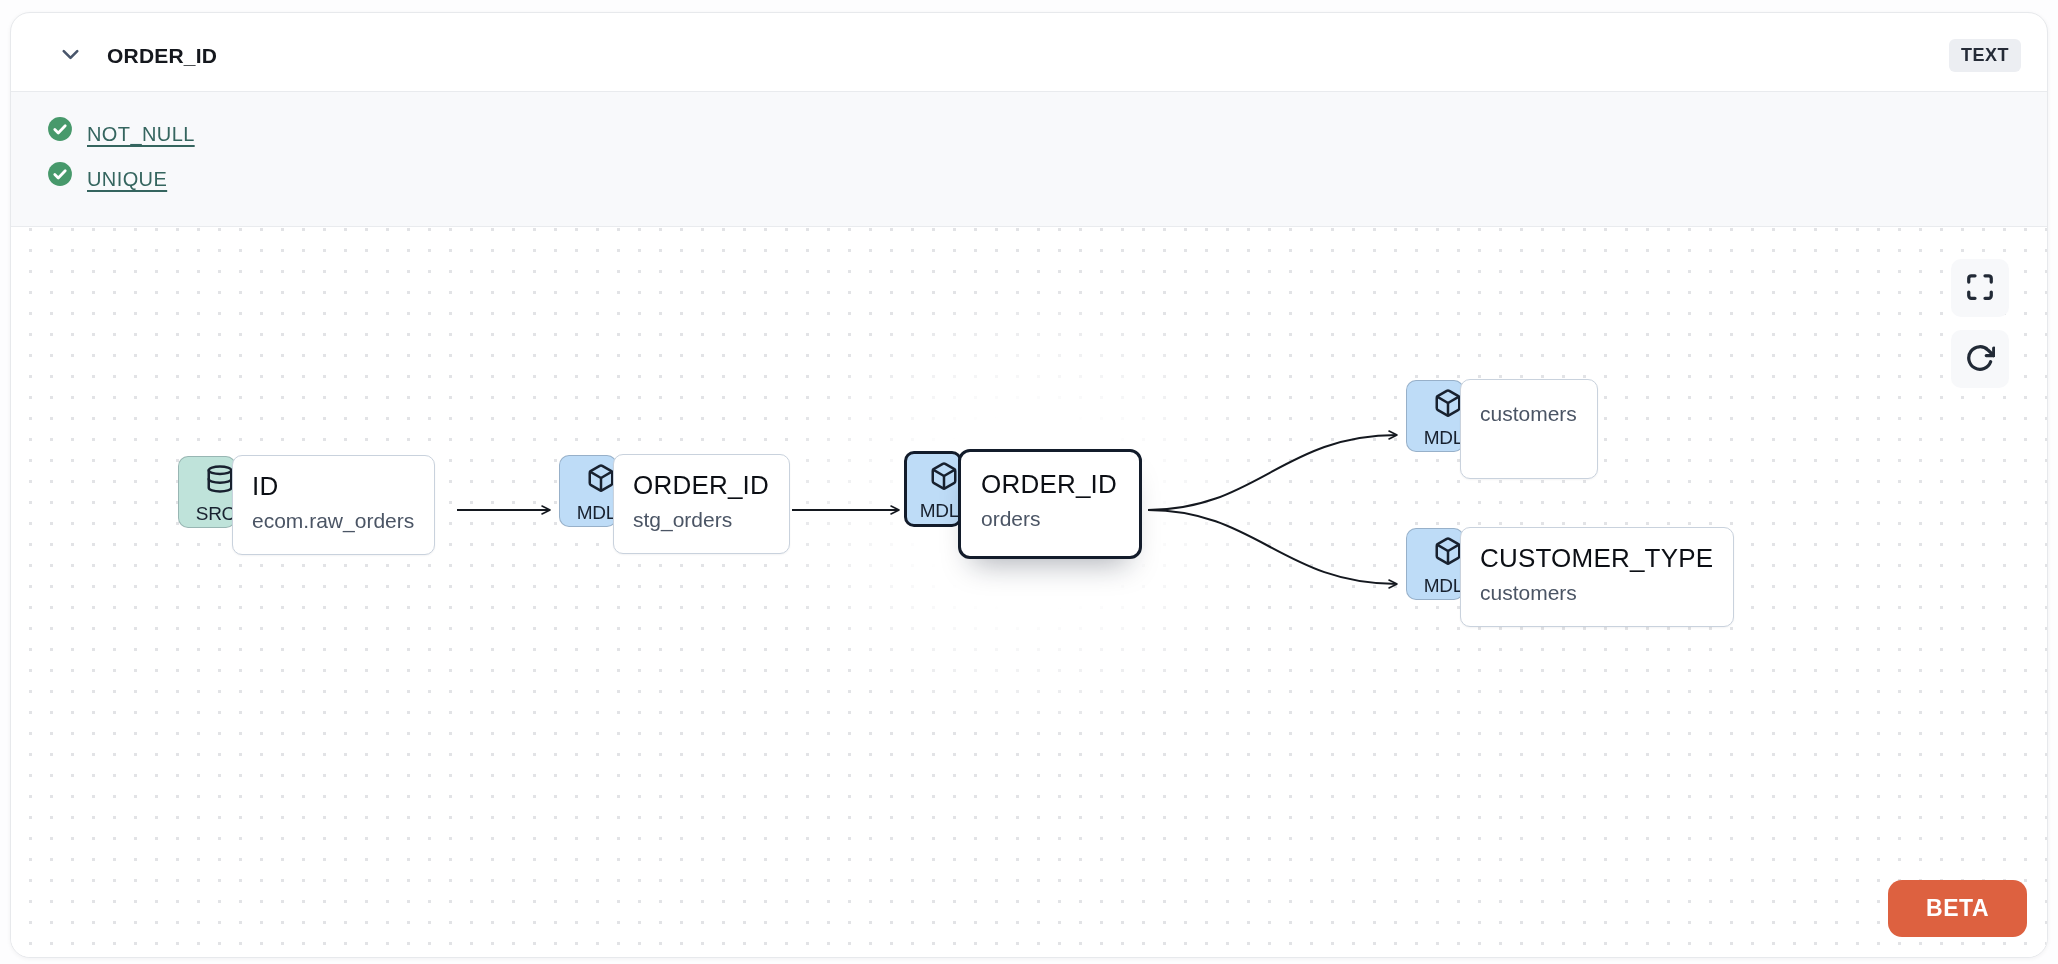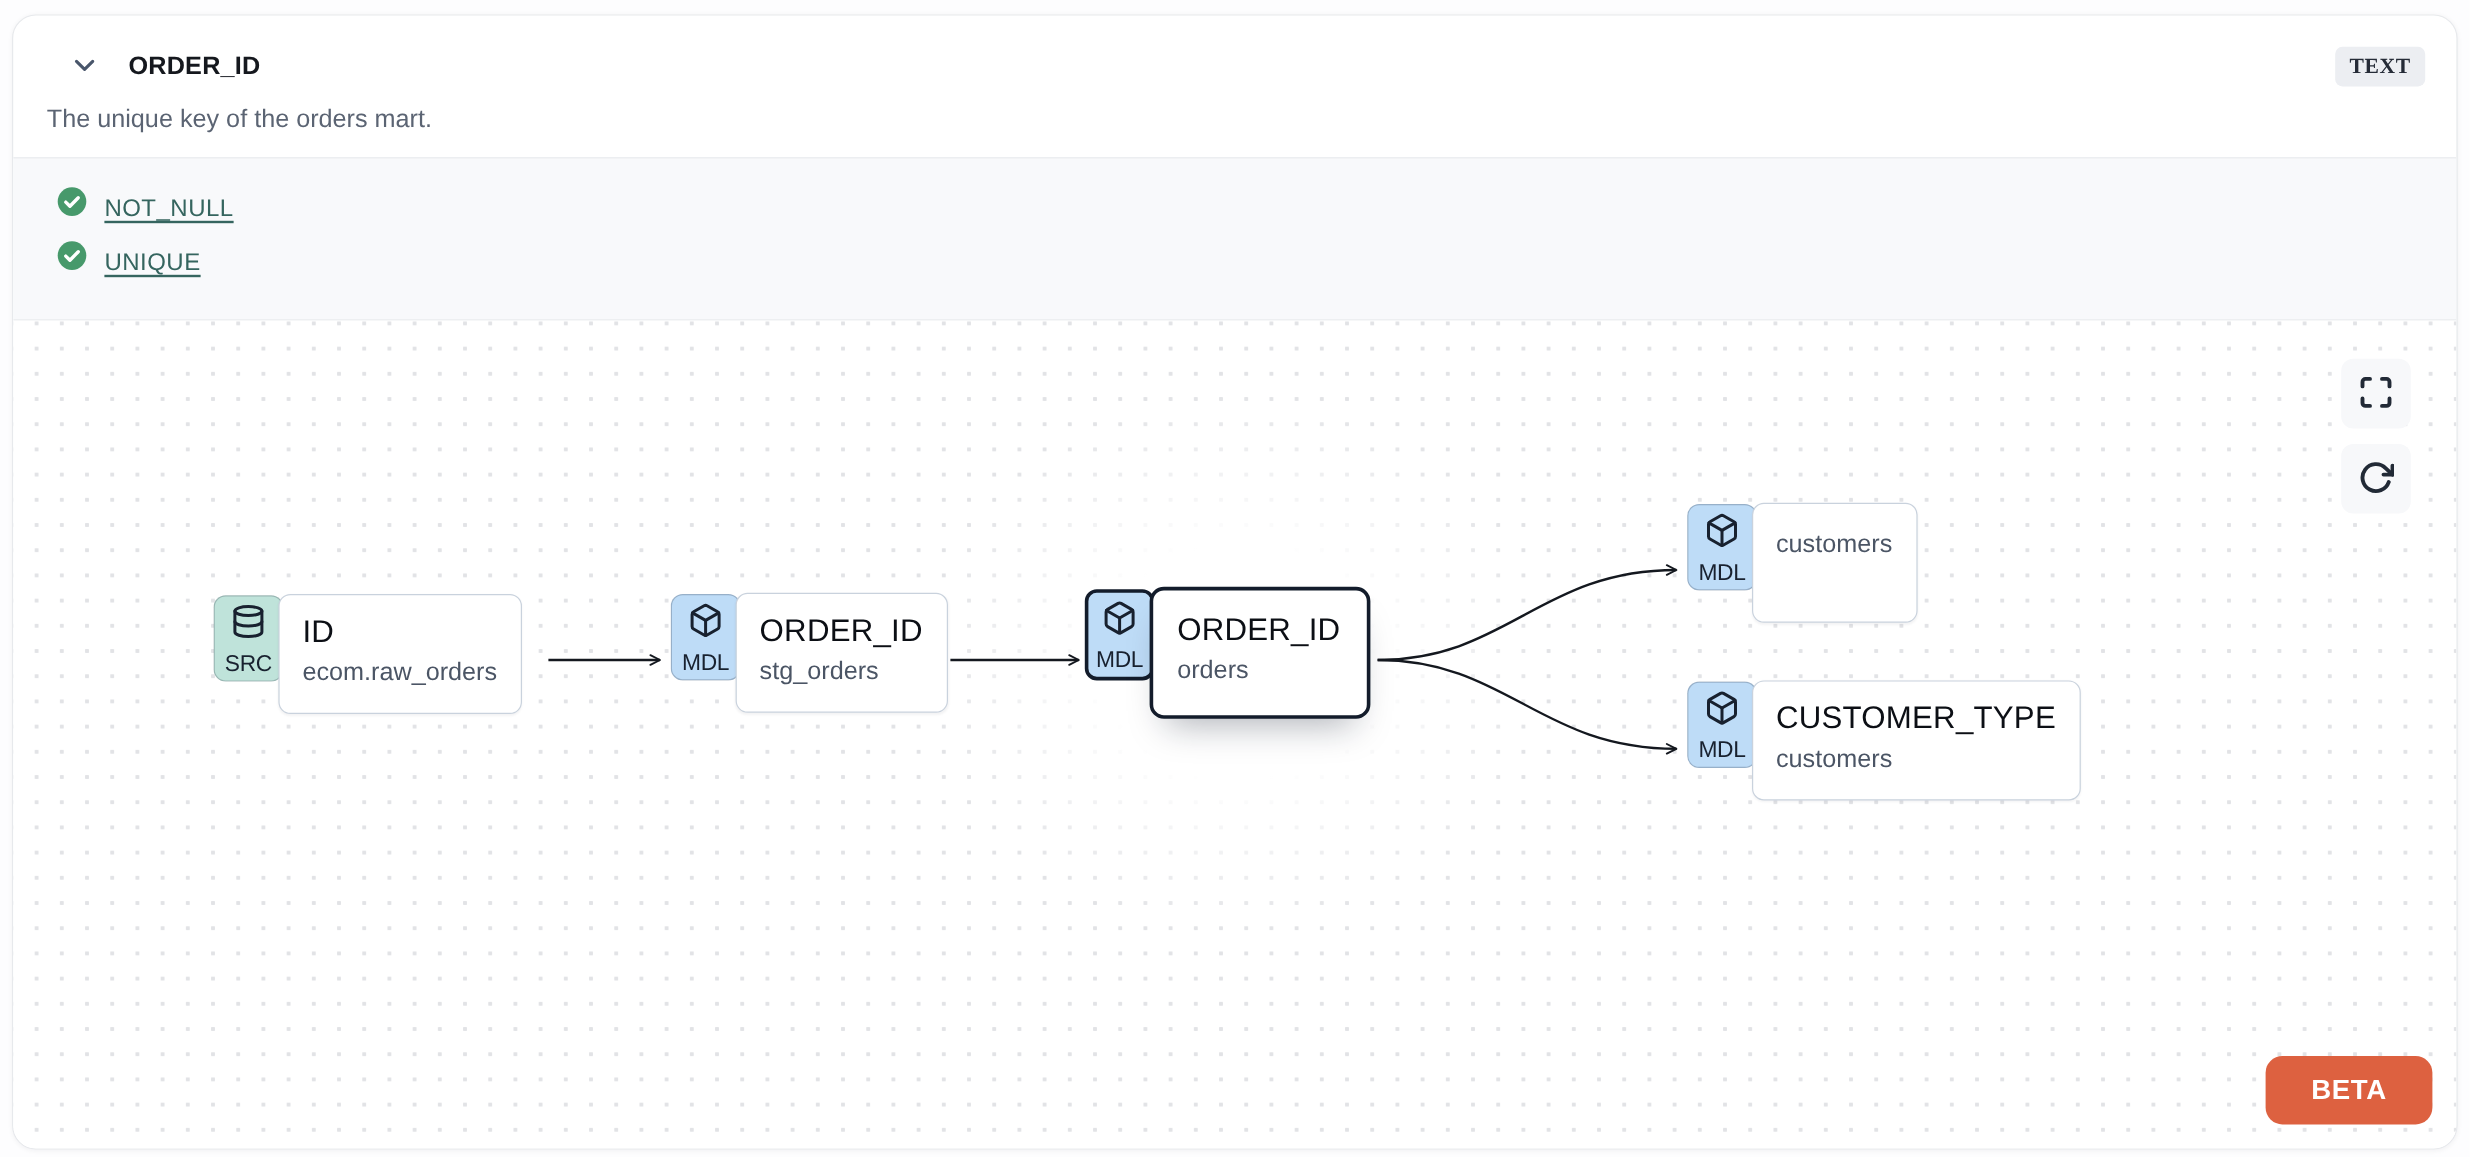--- a/index.html
+++ b/index.html
@@ -9,21 +9,21 @@
     background:#ffffff; border:1px solid #e7e9ec; border-radius:20px;
     box-shadow:0 1px 4px rgba(16,24,40,.05);
     display:flex; flex-direction:column; overflow:hidden;
   }
   
   .hdr-row{ display:flex; align-items:center; padding:26px 26px 0 44px; }
   .chevron-btn{ background:none; border:none; cursor:pointer; width:30px; height:30px; display:flex; align-items:center; justify-content:center; }
   .hdr-title{ margin-left:22px; font-size:21px; font-weight:700; color:#15181e; letter-spacing:.2px; }
   .spacer{ flex:1; }
   .type-badge{ background:#eceef2; color:#252b37; font-size:18px; font-weight:600; letter-spacing:.5px;
-    padding:6px 12px; border-radius:6px;font-family:Liberation Serif, serif; }
+    padding:6px 12px; border-radius:6px; }
   .description{ padding:16px 28px 0; font-size:21px; color:#5b6473; }
   
   .tests{ margin-top:19px; height:135px; background:#f8f9fb; border-top:1px solid #e9ebee;
     padding:22px 0 0 36px; }
   .test-row{ display:flex; align-items:flex-end; gap:14px; height:32px; margin-bottom:13px; }
   .test-link{ font-size:20px; font-weight:500; letter-spacing:.4px; color:#35655f;
     text-decoration:underline; text-underline-offset:4px; text-decoration-thickness:1.5px; cursor:pointer; }
   
   .canvas{
     position:relative; flex:1; border-top:1px solid #e9ebee; background-color:#ffffff;
@@ -31,21 +31,21 @@
     background-size:21px 21px; background-position:9px 13px;
   }
   .edges{ position:absolute; left:0; top:0; pointer-events:none; }
   .glow{ position:absolute; left:760px; top:55px; width:520px; height:460px; pointer-events:none;
     background:radial-gradient(ellipse at center, rgba(255,255,255,1) 30%, rgba(255,255,255,0) 70%); }
   
   .node{ position:absolute; display:flex; align-items:flex-start; cursor:pointer; }
   .nbadge{
     width:58px; height:72px; border-radius:10px; flex-shrink:0; z-index:1;
     border:1.5px solid rgba(15,23,42,.22);
-    display:flex; flex-direction:column; align-items:center; justify-content:center; gap:4px;
+    display:flex; flex-direction:column; align-items:flex-end; justify-content:center; gap:4px;
     padding-top:4px; margin-top:1px;
   }
   .nbadge.src{ background:#bfe3da; }
   .nbadge.mdl{ background:#bedcf7; }
   .nbadge-label{ font-size:19px; font-weight:500; color:#18212f; letter-spacing:-.3px; margin-top:1px; }
   .ncard{
     margin-left:-4px; z-index:2; background:#ffffff; border:1.5px solid #c9d2dd; border-radius:10px;
     padding:15px 20px 15px 19px; min-height:100px; white-space:nowrap;
     box-shadow:0 1px 2px rgba(16,24,40,.05);
   }
@@ -72,21 +72,20 @@
       <span>
         <svg width="27" height="27" viewBox="0 0 24 24" fill="none" stroke="#49566b" stroke-width="2.3" stroke-linecap="round" stroke-linejoin="round">
             <polyline points="6 9 12 15 18 9"></polyline>
           </svg>
       </span>
     </button>
     <div class="hdr-title">ORDER_ID</div>
     <div class="spacer"></div>
     <div class="type-badge">TEXT</div>
   </div>
-  <div class="description">The unique key of the orders mart.</div>
 
   <div class="tests">
     <div class="test-row">
       <span>
         <svg width="26" height="26" viewBox="0 0 24 24">
             <circle cx="12" cy="12" r="11" fill="#47996b"></circle>
             <polyline points="7.2 12.4 10.4 15.6 16.8 9" fill="none" stroke="#ffffff" stroke-width="2.6" stroke-linecap="round" stroke-linejoin="round"></polyline>
           </svg>
       </span>
       <a class="test-link">NOT_NULL</a>

